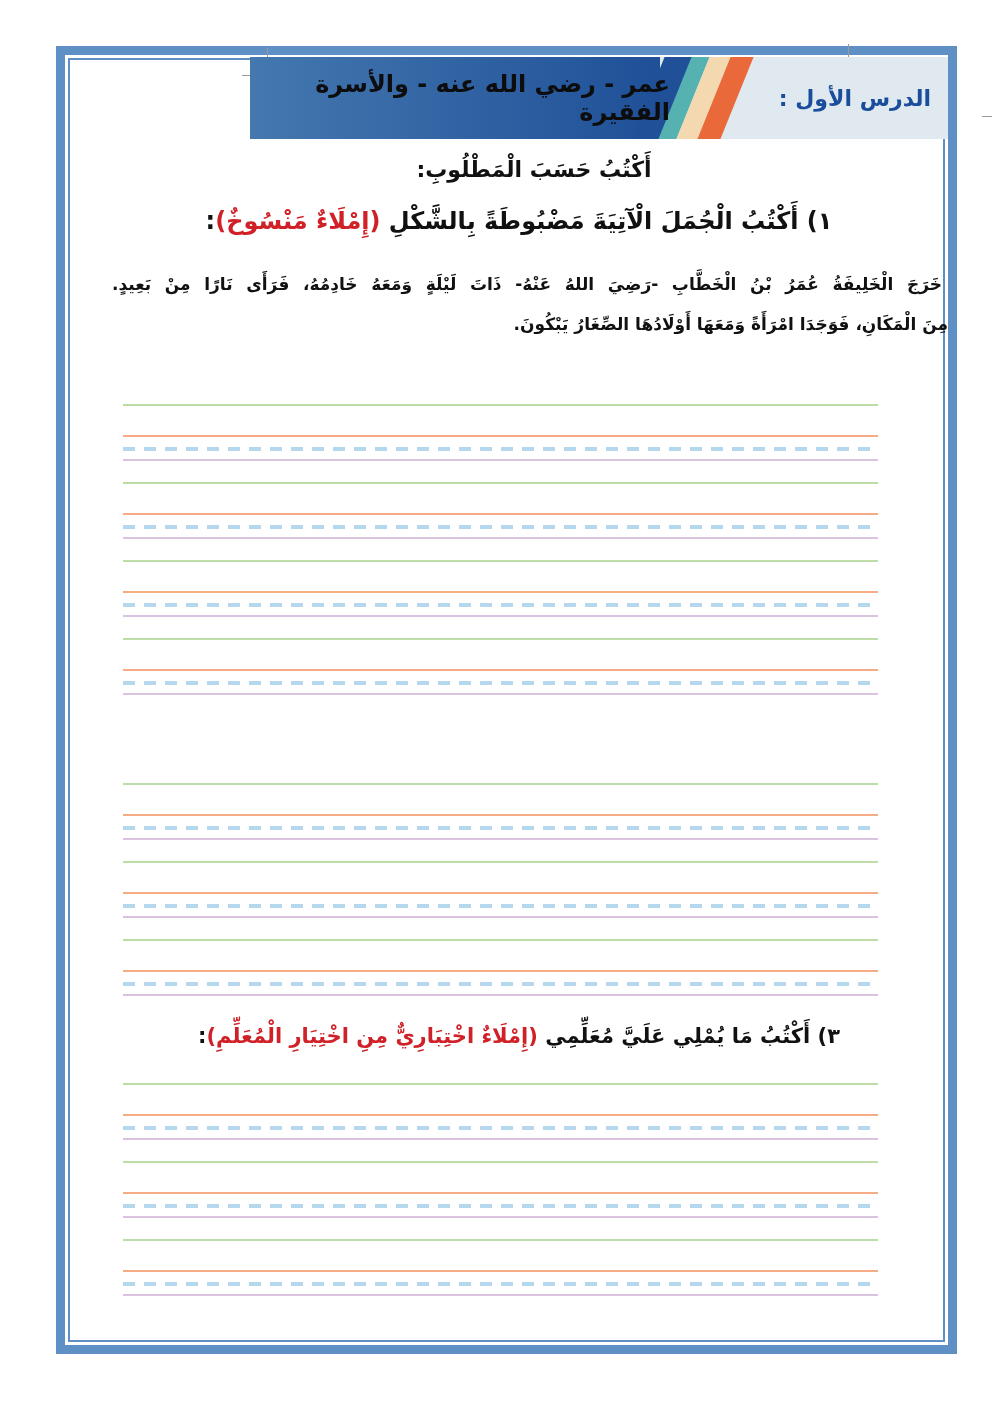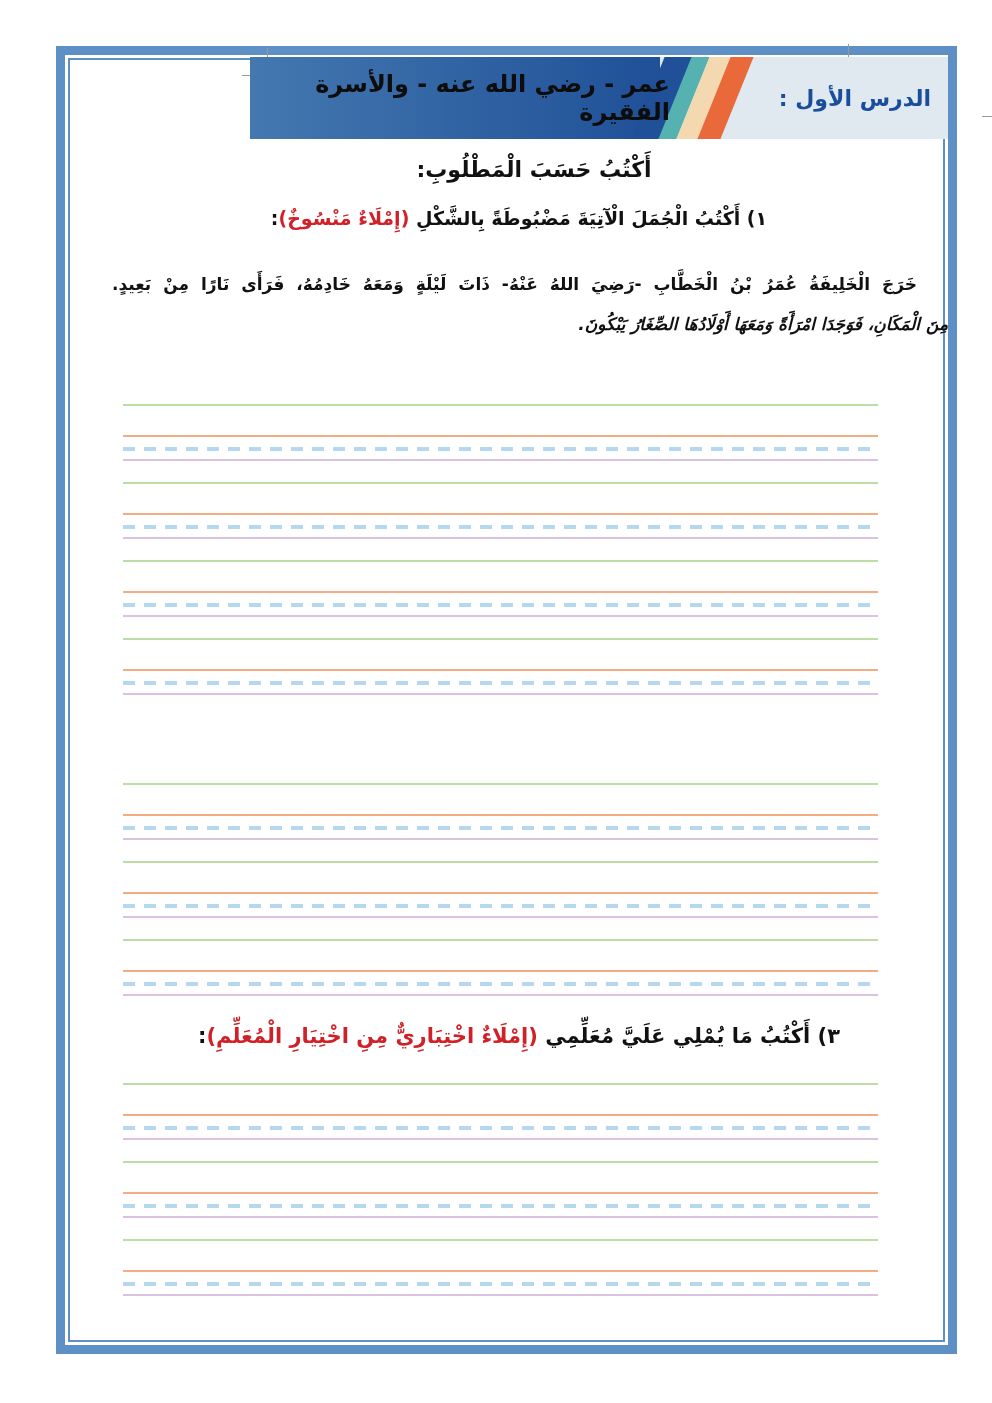--- a/index.html
+++ b/index.html
@@ -34,29 +34,29 @@
     display:flex;align-items:center;justify-content:center;
     color:#0d0d0d;font-weight:bold;font-size:24px;direction:rtl;}
   .lesson-label{position:absolute;left:520px;right:8px;top:0;height:100%;
     display:flex;align-items:center;justify-content:center;
     color:#1a4e9c;font-weight:bold;font-size:22px;direction:rtl;text-align:right;}
   
   .rtl{direction:rtl;text-align:center;}
   .main-heading{position:absolute;top:157px;right:44px;left:120px;
     font-size:22px;font-weight:bold;color:#111;z-index:4;}
   .ex-heading{position:absolute;right:44px;left:90px;font-weight:bold;color:#111;z-index:4;}
-  .ex1{top:207px;font-size:19px;}
+  .ex1{top:207px;font-size:24px;}
   .ex2{top:724px;font-size:20px;}
   .ex3{top:1024px;font-size:21px;}
   .red{color:#cf2127;}
   .passage{position:absolute;top:264px;left:112px;right:44px;z-index:4;
     font-size:17px;font-weight:bold;color:#111;line-height:40px;}
   .passage-line{direction:rtl;text-align:justify;text-align-last:justify;}
-  .passage-line.first{padding-right:31px;}
-  .passage-line.last{text-align:right;text-align-last:right;font-style:italic;}
+  .passage-line.first{padding-right:6px;}
+  .passage-line.last{text-align:right;text-align-last:right;}
   
   .lines-section{position:absolute;left:123px;width:755px;z-index:4;}
   .s1{top:404px;} .s2{top:783px;} .s3{top:1083px;}
   .line-group{position:relative;height:58px;}
   .line-group + .line-group{margin-top:20px;}
   .rl{position:absolute;left:0;right:0;}
   .rl-green{top:0;height:2px;background:#bcdda6;}
   .rl-orange{top:31px;height:2px;background:#f6ac82;}
   .rl-dashed{top:43px;height:4px;
     background:repeating-linear-gradient(to right,#b5d8ee 0 12px,transparent 12px 21px);}

